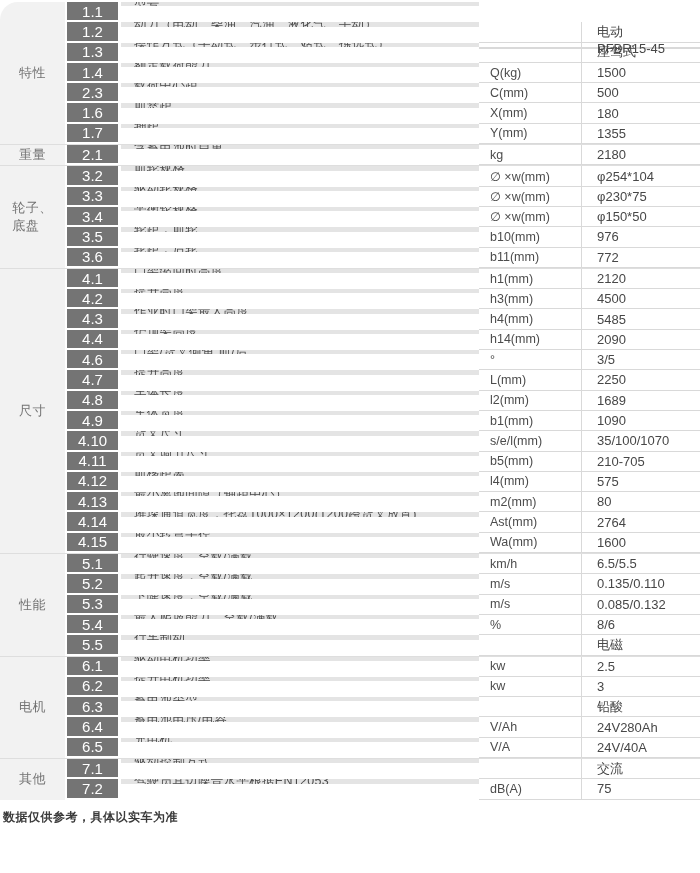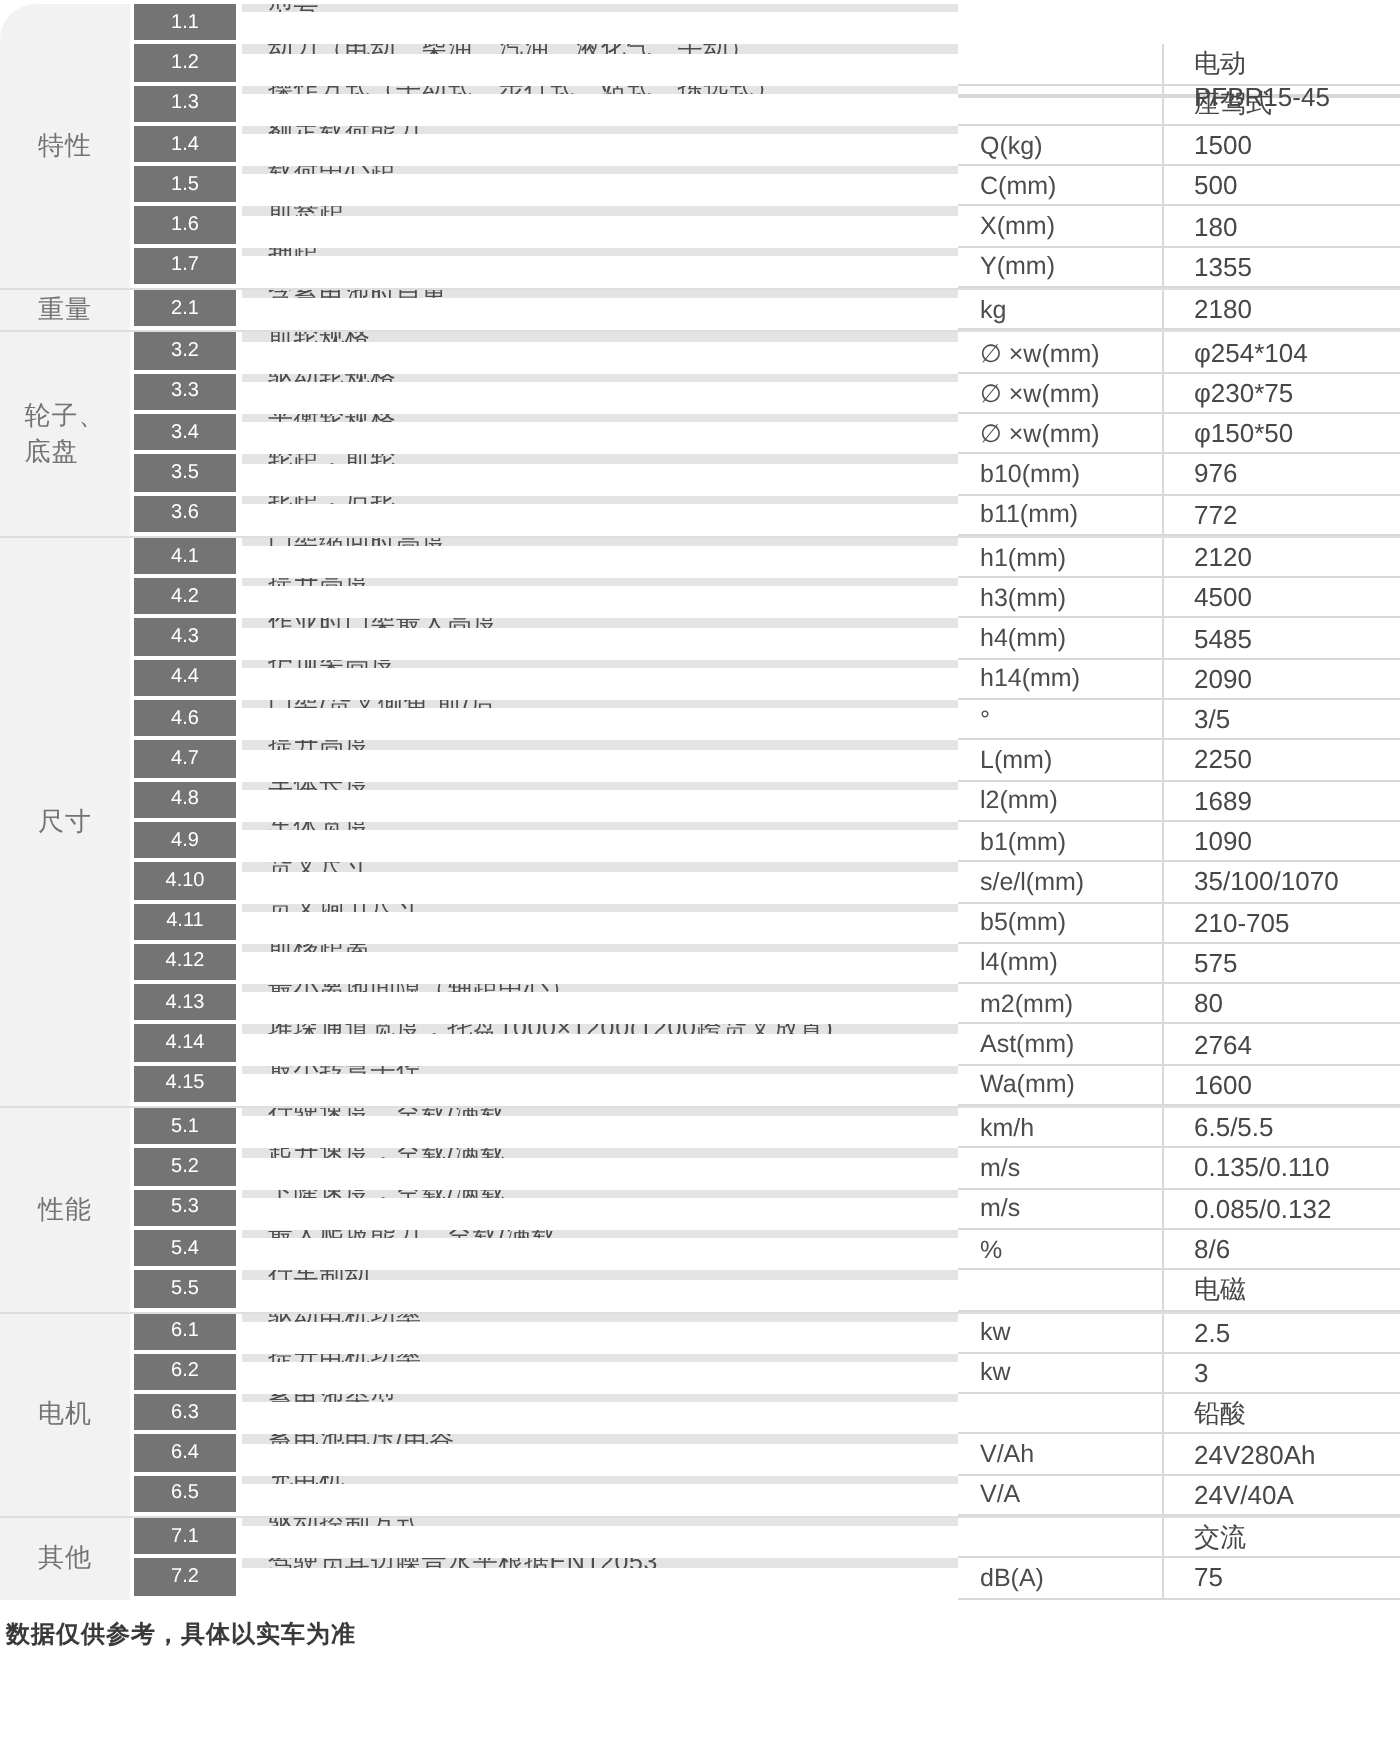--- a/index.html
+++ b/index.html
@@ -24,21 +24,21 @@
     width:65px;flex:0 0 65px;background:var(--cat-bg);
     display:flex;align-items:center;justify-content:center;
     font-weight:normal;color:#737373;font-size:13px;
     white-space:pre-line;line-height:1.4;letter-spacing:0.5px;
   }
   .section:first-child .cat{border-top-left-radius:18px;}
   .rows{flex:1;display:flex;flex-direction:column;}
   .row{display:flex;height:20.3px;}
   .num{
     width:51px;flex:0 0 51px;margin:0 3px 2px 2px;
-    background:var(--badge-bg);color:#ffffff;font-size:10px;
+    background:var(--badge-bg);color:#ffffff;font-size:15px;
     display:flex;align-items:center;justify-content:center;
   }
   .desc{
     width:358px;flex:0 0 358px;background:var(--desc-bg);margin-bottom:16px;
     color:var(--text-mid);font-size:12.5px;letter-spacing:0.3px;
     display:flex;align-items:center;padding-left:13px;box-sizing:border-box;
     white-space:nowrap;overflow:hidden;
   }
   .unit{
     width:102px;flex:0 0 102px;border-bottom:1px solid var(--border);
@@ -84,21 +84,21 @@
           <div class="unit"></div>
           <div class="val">座驾式</div>
         </div>
         <div class="row">
           <div class="num">1.4</div>
           <div class="desc">额定载荷能力</div>
           <div class="unit">Q(kg)</div>
           <div class="val">1500</div>
         </div>
         <div class="row">
-          <div class="num">1.5</div>
+          <div class="num">2.3</div>
           <div class="desc">载荷中心距</div>
           <div class="unit">C(mm)</div>
           <div class="val">500</div>
         </div>
         <div class="row">
           <div class="num">1.6</div>
           <div class="desc">前悬距</div>
           <div class="unit">X(mm)</div>
           <div class="val">180</div>
         </div>

